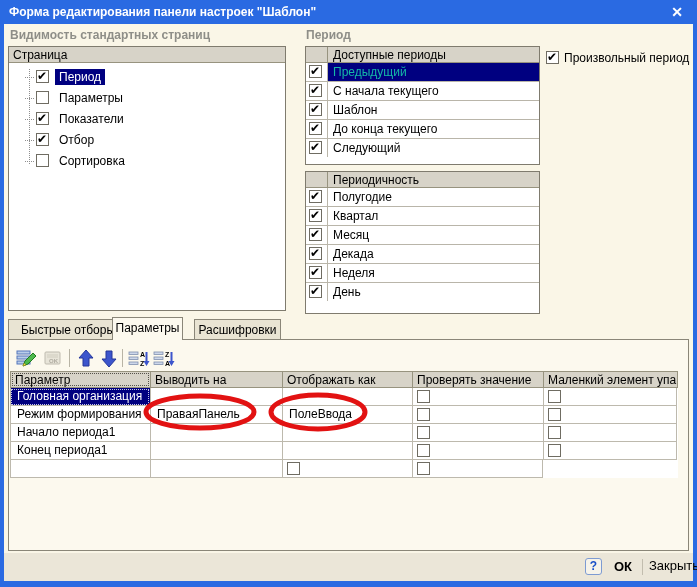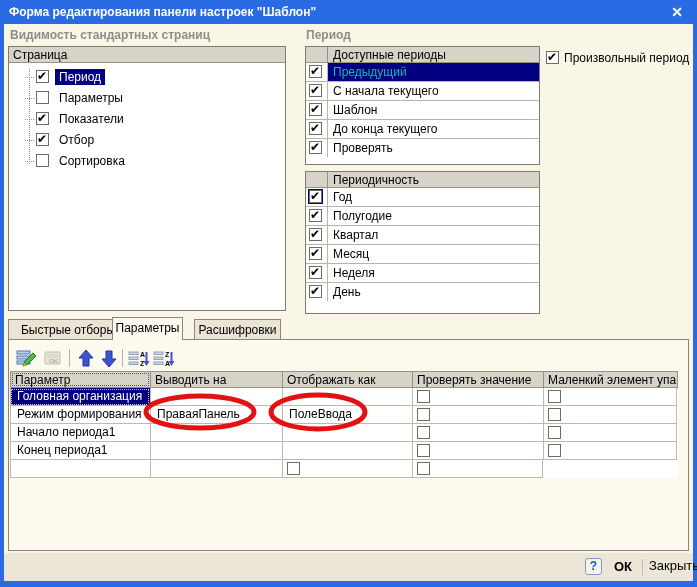--- a/index.html
+++ b/index.html
@@ -158,57 +158,57 @@
     <div class="clrow">
       <div class="cl-cbcell">
           <span class="cb checked"></span>
         </div>
       <div class="cl-label">До конца текущего</div>
     </div>
     <div class="clrow">
       <div class="cl-cbcell">
           <span class="cb checked"></span>
         </div>
-      <div class="cl-label">Проверять</div>
+      <div class="cl-label">Следующий</div>
     </div>
   </div>
 
   <div class="standalone-check" style="left:546px; top:51px; width:145px; height:16px;">
     <span class="cb checked"></span>
     <span class="sc-label">Произвольный период</span>
   </div>
 
   <div class="chklist" style="left:305px; top:171px; width:235px; height:143px;">
     <div class="cl-header">
       <div class="cl-hcb"></div>
       <div class="cl-htitle">Периодичность</div>
     </div>
     <div class="clrow">
       <div class="cl-cbcell">
-          <span class="cb checked focus"></span>
-        </div>
-      <div class="cl-label">Год</div>
-    </div>
-    <div class="clrow">
-      <div class="cl-cbcell">
           <span class="cb checked"></span>
         </div>
       <div class="cl-label">Полугодие</div>
     </div>
     <div class="clrow">
       <div class="cl-cbcell">
           <span class="cb checked"></span>
         </div>
       <div class="cl-label">Квартал</div>
     </div>
     <div class="clrow">
       <div class="cl-cbcell">
           <span class="cb checked"></span>
         </div>
       <div class="cl-label">Месяц</div>
+    </div>
+    <div class="clrow">
+      <div class="cl-cbcell">
+          <span class="cb checked"></span>
+        </div>
+      <div class="cl-label">Декада</div>
     </div>
     <div class="clrow">
       <div class="cl-cbcell">
           <span class="cb checked"></span>
         </div>
       <div class="cl-label">Неделя</div>
     </div>
     <div class="clrow">
       <div class="cl-cbcell">
           <span class="cb checked"></span>

